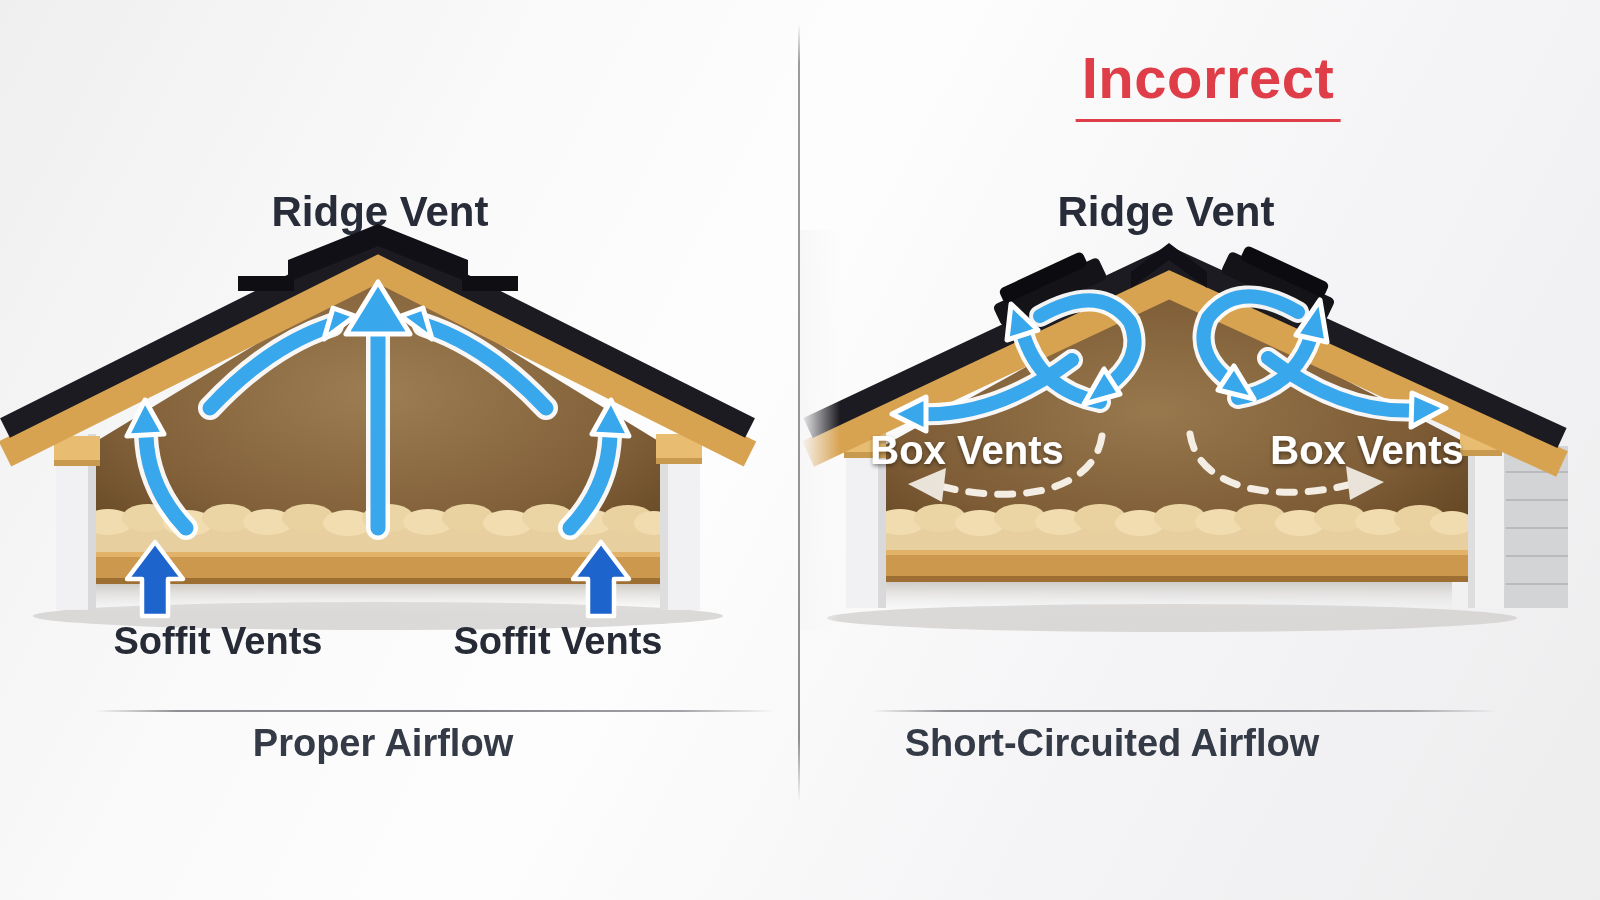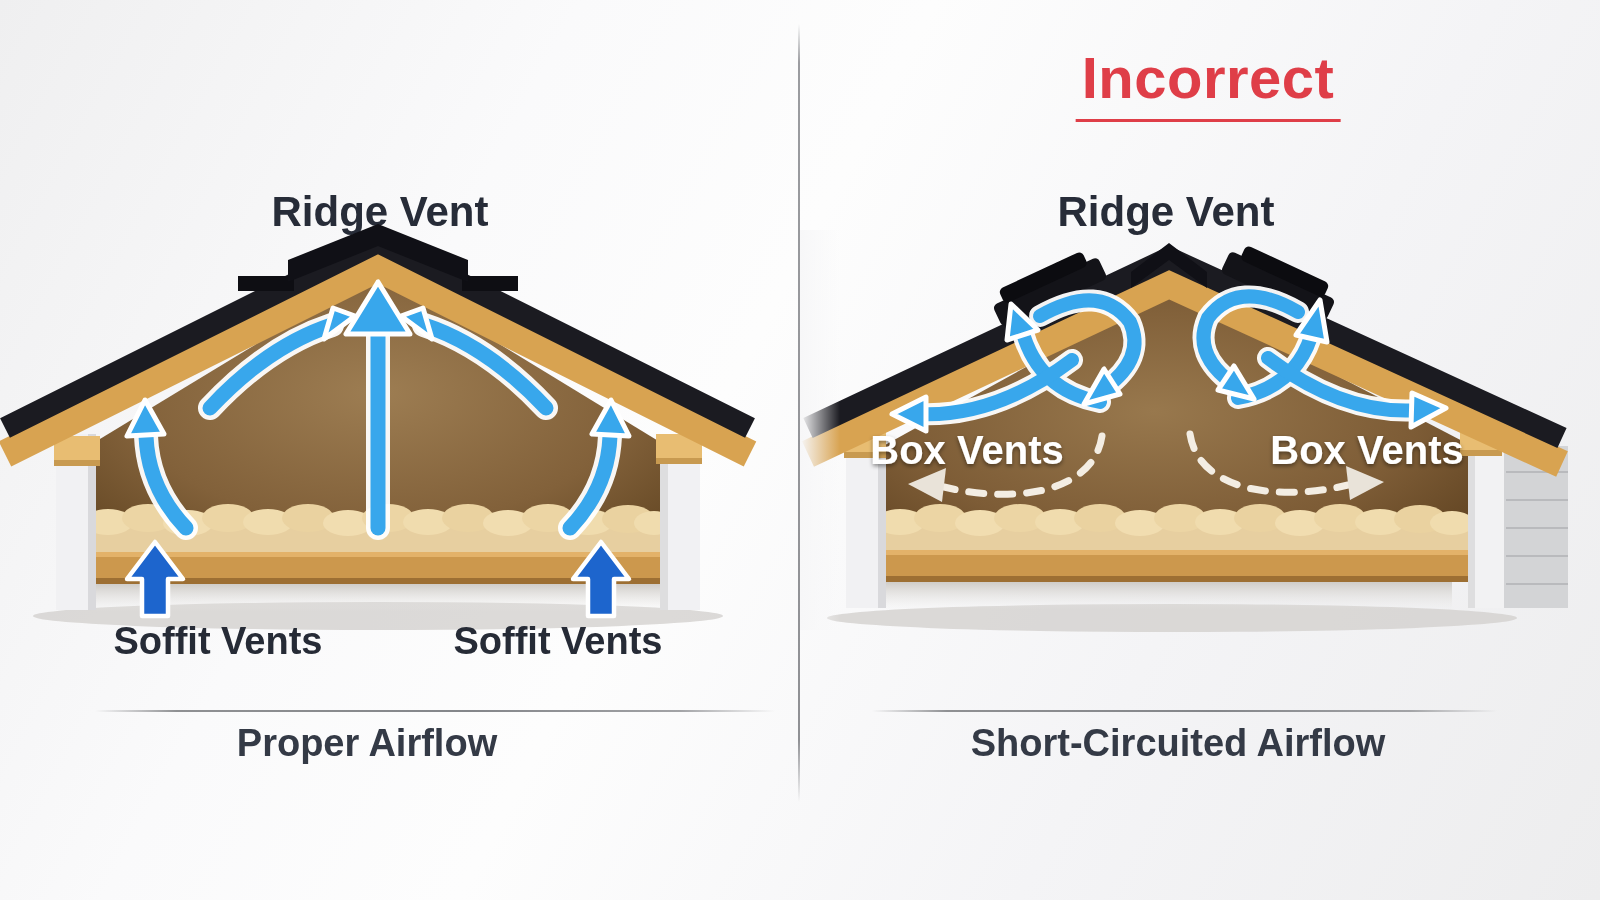--- a/index.html
+++ b/index.html
@@ -147,21 +147,21 @@
         <polygon points="145,170 127,206 164,204"></polygon>
         <polygon points="611,170 592,204 629,206"></polygon>
       </g>
     </g>
   </svg>
 
   <div class="soffit-label" style="left:218px;top:620px;">Soffit Vents</div>
   <div class="soffit-label" style="left:558px;top:620px;">Soffit Vents</div>
 
   <div class="rule" style="left:95px;top:710px;width:680px;"></div>
-  <div class="caption" style="left:367px;top:722px;">Proper Airflow</div>
+  <div class="caption" style="left:383px;top:722px;">Proper Airflow</div>
 
   <div class="heading red" style="left:1160px;top:44px;margin-left:48px;">Incorrect</div>
 
   <div class="ridge-label" style="left:1166px;top:188px;">Ridge Vent</div>
 
   <svg class="diagram" style="left:800px;top:230px;" width="800" height="400" viewBox="0 0 800 400">
     <defs>
       <radialGradient id="atticR" cx="46%" cy="45%" r="75%">
         <stop offset="0%" stop-color="#98784d"></stop>
         <stop offset="60%" stop-color="#7d5c36"></stop>
@@ -293,15 +293,15 @@
       </g>
     </g>
 
     <text x="167" y="234" text-anchor="middle" font-size="40" font-weight="bold" fill="#ffffff" filter="url(#tshadow)" font-family="Liberation Sans, DejaVu Sans, sans-serif">Box Vents</text>
     <text x="567" y="234" text-anchor="middle" font-size="40" font-weight="bold" fill="#ffffff" filter="url(#tshadow)" font-family="Liberation Sans, DejaVu Sans, sans-serif">Box Vents</text>
 
     <rect x="0" y="0" width="40" height="400" fill="url(#fadeL)"></rect>
   </svg>
 
   <div class="rule" style="left:872px;top:710px;width:625px;"></div>
-  <div class="caption" style="left:1178px;top:722px;">Short-Circuited Airflow</div>
+  <div class="caption" style="left:1112px;top:722px;">Short-Circuited Airflow</div>
 
 </div>
 
 </body></html>

